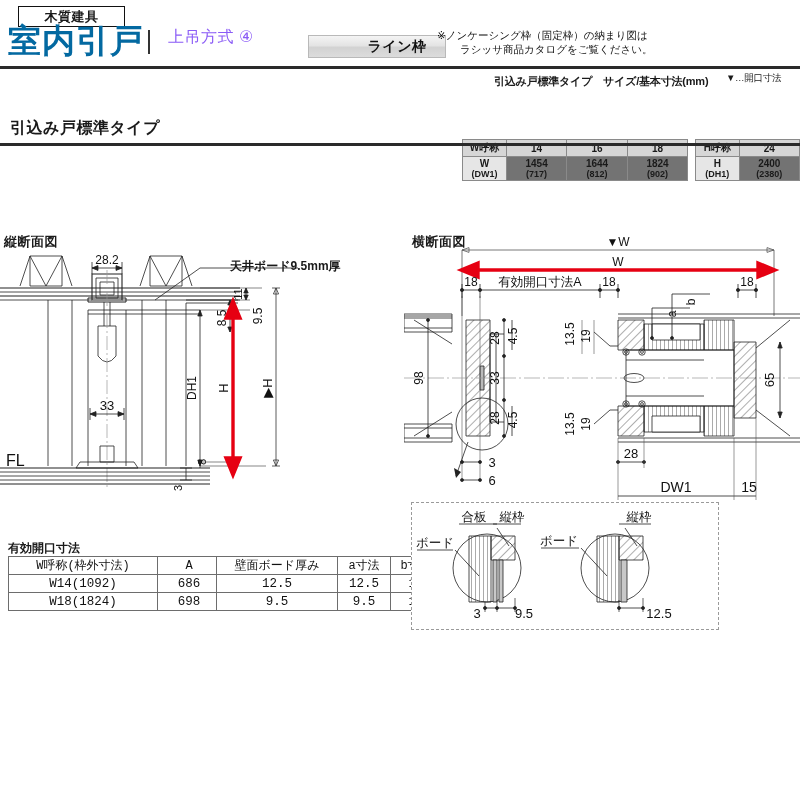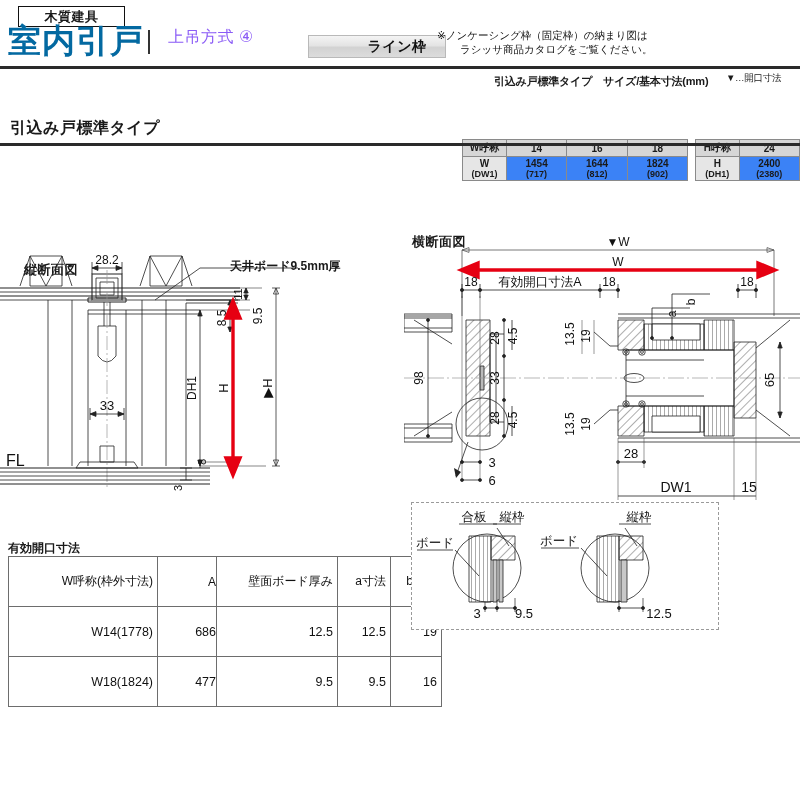--- a/index.html
+++ b/index.html
@@ -45,43 +45,43 @@
   
   #opening-legend{left:726px;top:72px;font-size:9.5px;letter-spacing:-.3px;}
   #size-table-caption{left:478px;top:74px;font-size:11px;font-weight:800;letter-spacing:-.2px;margin-left:16px;}
   #size-table-wrap{left:462px;top:100px;display:flex;align-items:flex-start;margin-top:39px;}
   table.size{border-collapse:collapse;}
   table.size td,table.size th{
     border:1px solid #8a8a8a;text-align:center;vertical-align:middle;
     font-size:10px;font-weight:700;padding:0;
   }
   table.size tr.hdr td{background:#d6d6d6;height:16px;}
-  table.size tr.val td{background:#3b82f6;height:23px;font-weight:600;line-height:11px;}
+  table.size tr.val td{background:#737373;height:23px;font-weight:600;line-height:11px;}
   table.size td.lbl{background:#d6d6d6;width:44px;}
   table.size tr.val td.lbl{background:#e6e6e6;}
   .size-gap{width:7px;}
   .sub{display:block;font-size:9px;}
 
   
   .dwg-title{font-size:13px;font-weight:700;letter-spacing:.5px;}
-  #v-title{left:24px;top:233px;margin-top:28px;}
+  #v-title{left:4px;top:233px;}
   #h-title{left:412px;top:233px;}
 
   svg{display:block;}
   #v-svg{left:0;top:248px;}
   #h-svg{left:404px;top:228px;}
 
   
   #tbl-a-caption{left:8px;top:540px;font-size:12px;font-weight:600;}
   #tbl-a-wrap{left:8px;top:556px;}
   #tbl-b-wrap{left:216px;top:556px;}
   table.data{border-collapse:collapse;background:#fff;}
   table.data td{
-    border:1px solid #6d6d6d;text-align:right;
-    font-size:12.5px;padding:16px 4px;height:17px;color:#111;
+    border:1px solid #6d6d6d;text-align:center;
+    font-size:12.5px;padding:0 4px;height:17px;color:#111;font-family:Liberation Mono, monospace;
   }
   table.data td.hd{font-size:12px;}
   #tbl-a-wrap td.c0{width:140px;}
   #tbl-a-wrap td.c1{width:54px;}
   #tbl-b-wrap td.c0{width:112px;}
   #tbl-b-wrap td.c1{width:44px;}
   #tbl-b-wrap td.c2{width:42px;}
 
   
   #detail-box{
@@ -500,26 +500,26 @@
 <div class="abs nosel" id="tbl-a-caption">有効開口寸法</div>
 
 <div class="abs nosel" id="tbl-a-wrap">
   <table class="data">
     <tbody>
         <tr>
       <td class="hd c0">W呼称(枠外寸法)</td>
       <td class="hd c1">A</td>
     </tr>
     <tr>
-      <td class="c0">W14(1778)</td>
+      <td class="c0">W14(1092)</td>
       <td class="c1">686</td>
     </tr>
     <tr>
       <td class="c0">W18(1824)</td>
-      <td class="c1">477</td>
+      <td class="c1">698</td>
     </tr>
   </tbody>
     </table>
 </div>
 
 <div class="abs nosel" id="tbl-b-wrap">
   <table class="data">
     <tbody>
         <tr>
       <td class="hd c0">壁面ボード厚み</td>

